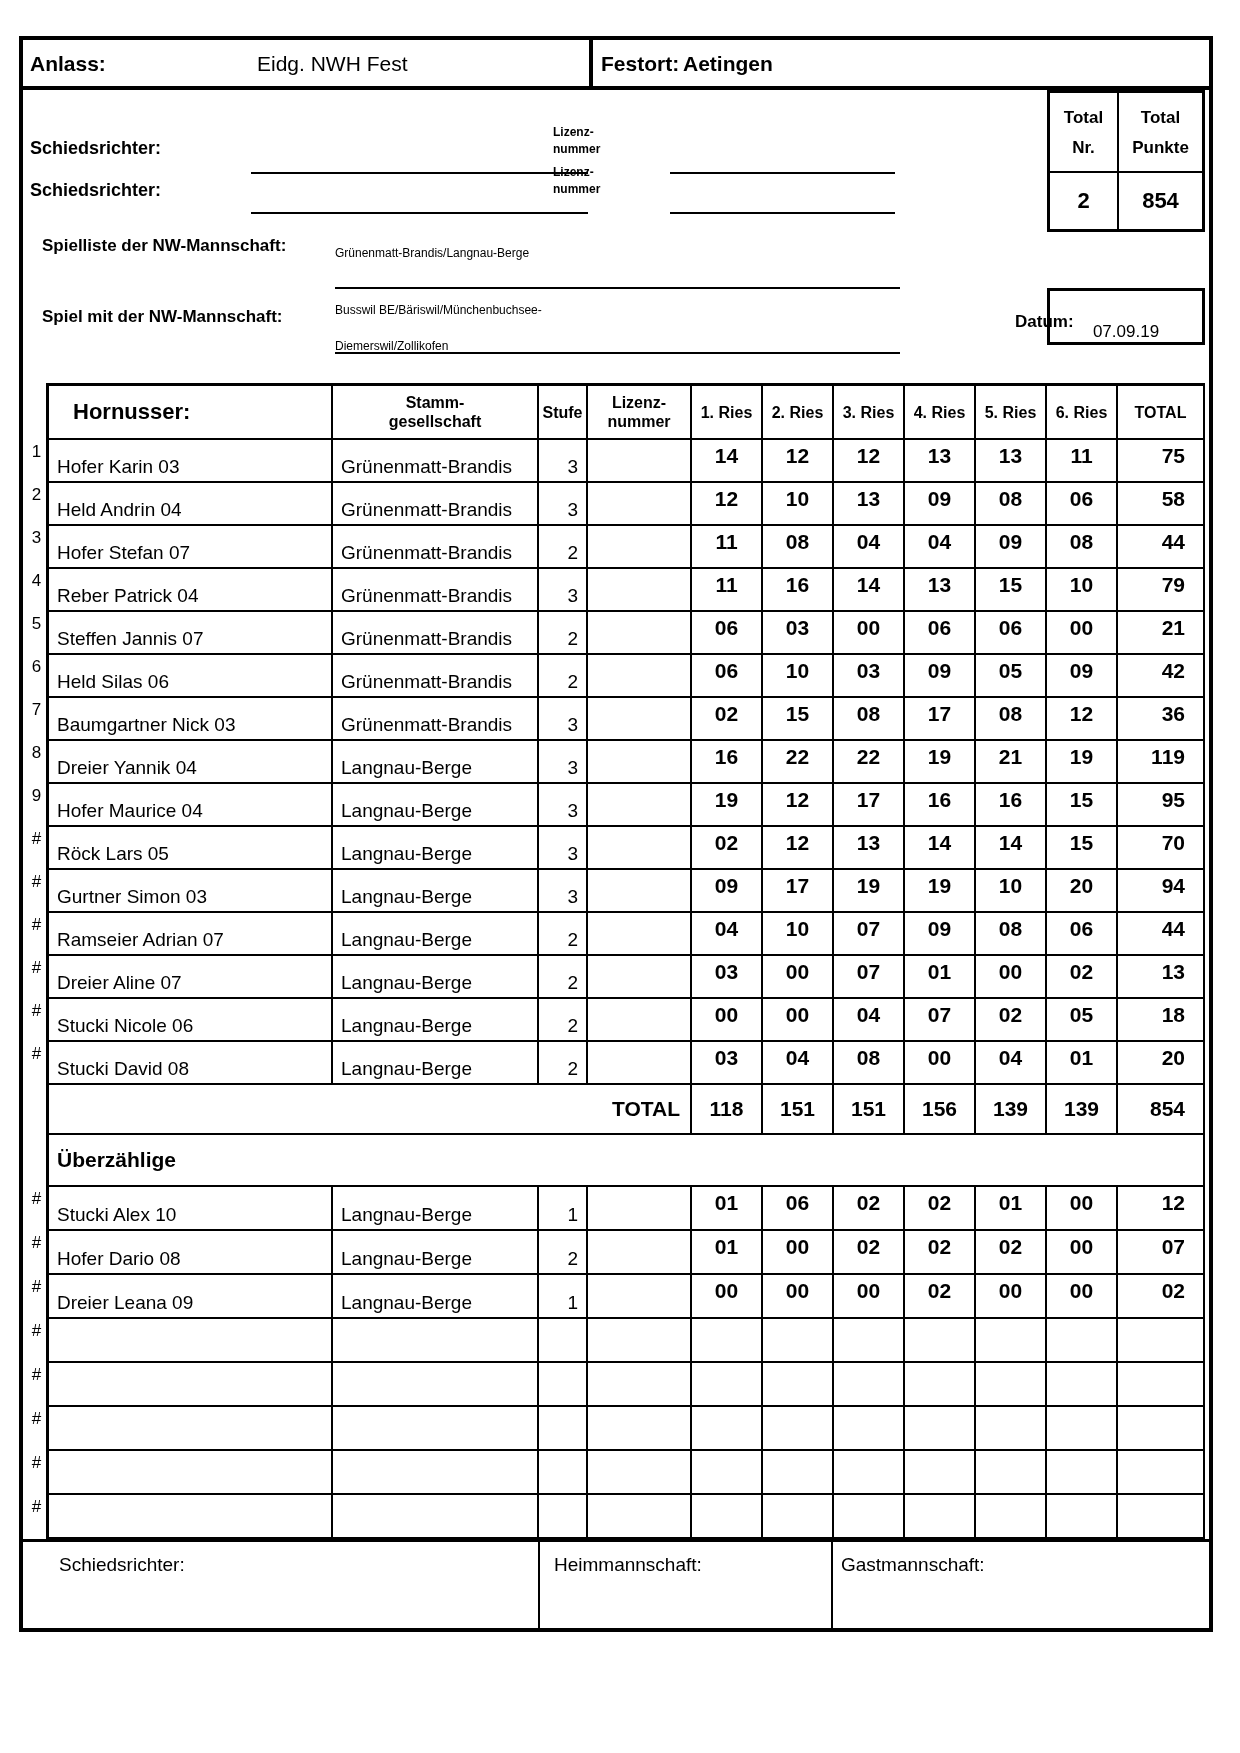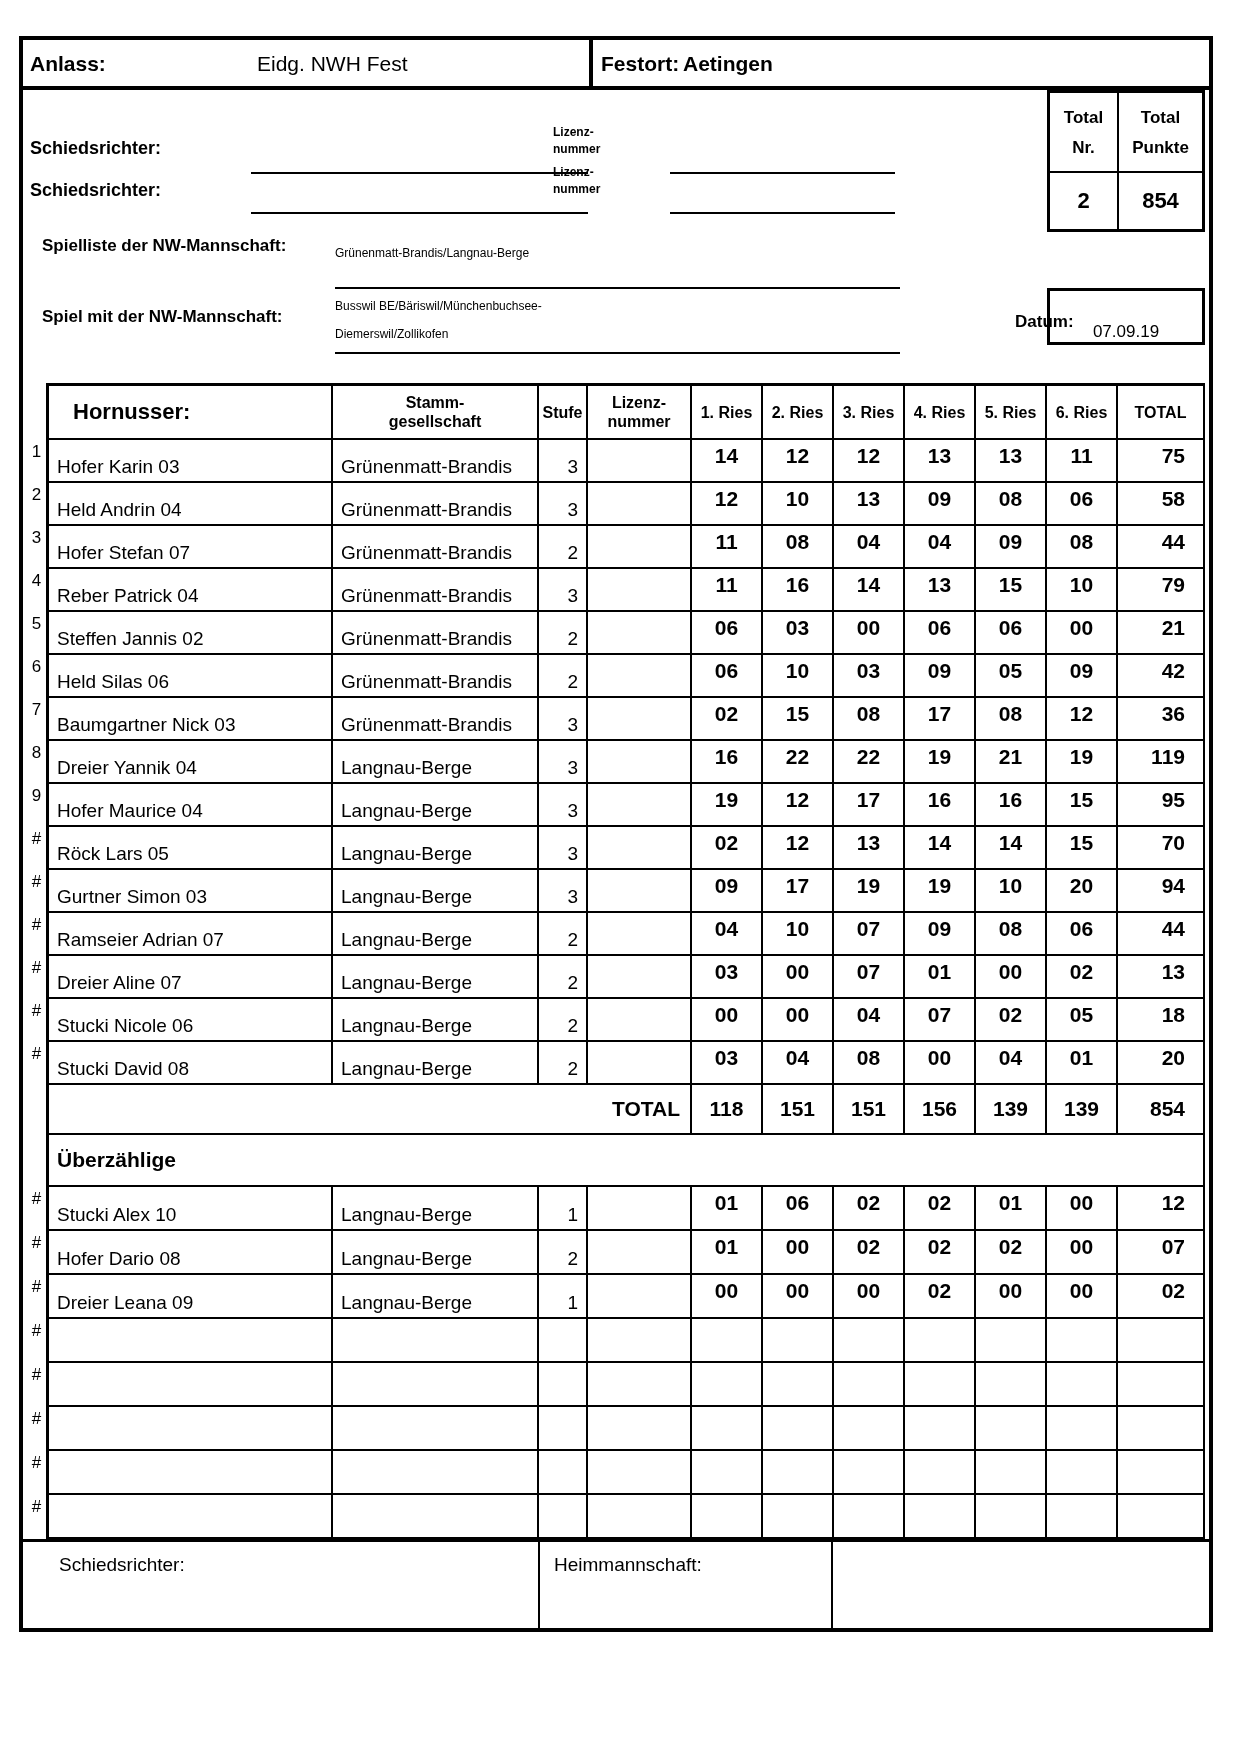--- a/index.html
+++ b/index.html
@@ -28,21 +28,21 @@
               grid-template-columns:69px 1fr; grid-template-rows:80px 56px; }
   .totalbox .hc { border-bottom:2px solid #000; font-weight:bold; font-size:17px;
                   text-align:center; padding-top:10px; line-height:30px; box-sizing:border-box; }
   .totalbox .c1 { border-right:2px solid #000; }
   .totalbox .vc { display:flex; align-items:center; justify-content:center;
                   font-weight:bold; font-size:22px; }
 
   
   .t17b { font-size:17px; font-weight:bold; }
   .t20 { font-size:12px; }
-  .lh30 { line-height:28px; }
+  .lh30 { line-height:36px; }
   .datebox { position:absolute; left:1024px; top:248px; width:158px; height:57px;
              border:3px solid #000; box-sizing:border-box; display:flex;
              align-items:flex-end; justify-content:center; font-size:17px; }
 
   
   .tablewrap { position:absolute; left:4px; top:343px; width:1178px; }
   .tgrid { display:grid; grid-template-columns:19px 287px 206px 49px 104px repeat(6,71px) 87px; }
   .row { display:contents; }
   .c { border-right:2px solid #000; border-bottom:2px solid #000; box-sizing:border-box; overflow:hidden; }
   .bl { border-left:3px solid #000; }
@@ -201,21 +201,21 @@
           <div class="c val">16</div>
           <div class="c val">14</div>
           <div class="c val">13</div>
           <div class="c val">15</div>
           <div class="c val">10</div>
           <div class="c tot">79</div>
         </div>
 
         <div class="row">
           <div class="numc">5</div>
-          <div class="c bl name">Steffen Jannis 02</div>
+          <div class="c bl name">Steffen Jannis 07</div>
           <div class="c club">Grünenmatt-Brandis</div>
           <div class="c stufe">2</div>
           <div class="c lz"></div>
           <div class="c val">06</div>
           <div class="c val">03</div>
           <div class="c val">00</div>
           <div class="c val">06</div>
           <div class="c val">06</div>
           <div class="c val">00</div>
           <div class="c tot">21</div>
@@ -510,15 +510,16 @@
           <div class="c val"></div>
           <div class="c tot"></div>
         </div>
       </div>
 
   </div>
 
   <div class="sfooter">
     <div class="fc fc1">Schiedsrichter:</div>
     <div class="fc fc2">Heimmannschaft:</div>
+    <div class="fc fc3">Gastmannschaft:</div>
   </div>
 
 </div>
 
 </body></html>

